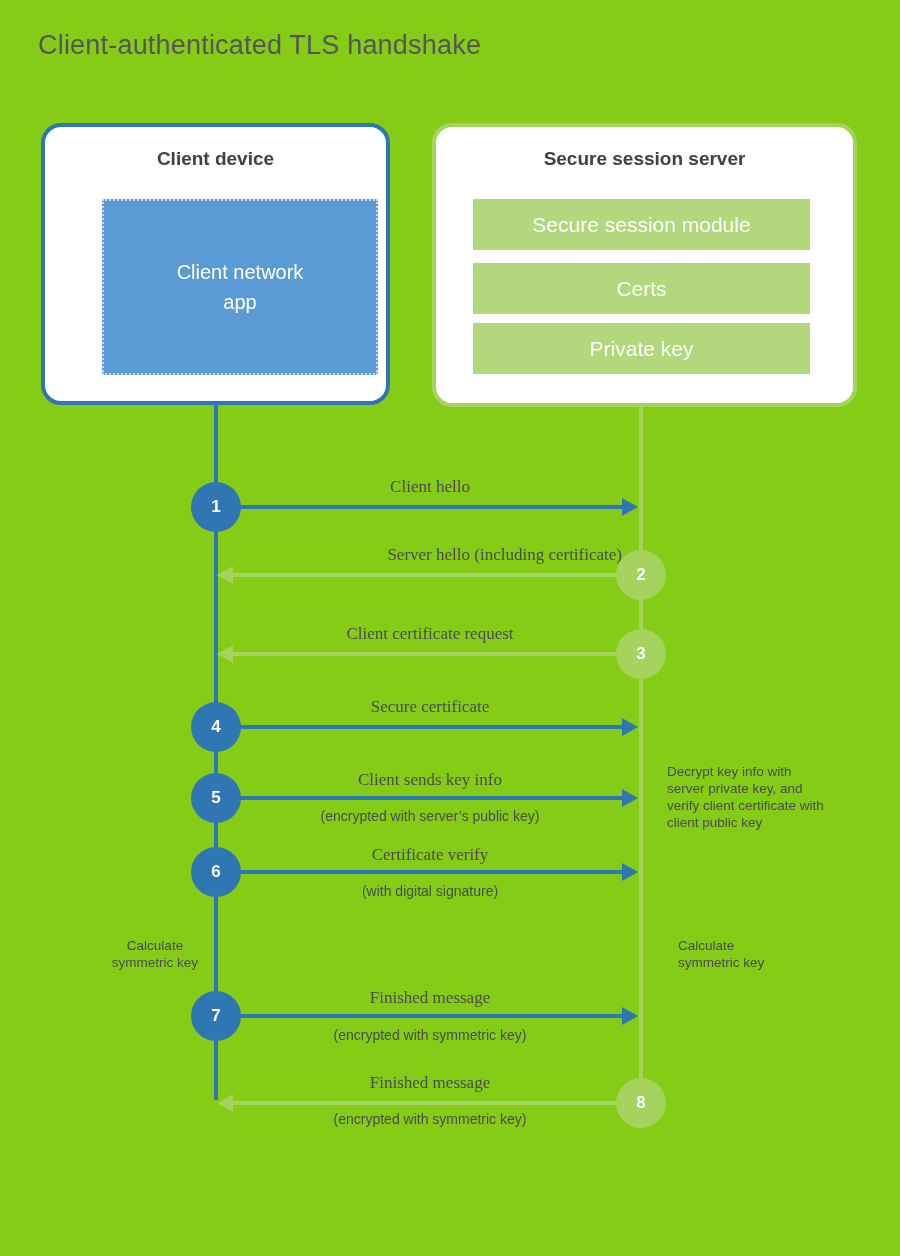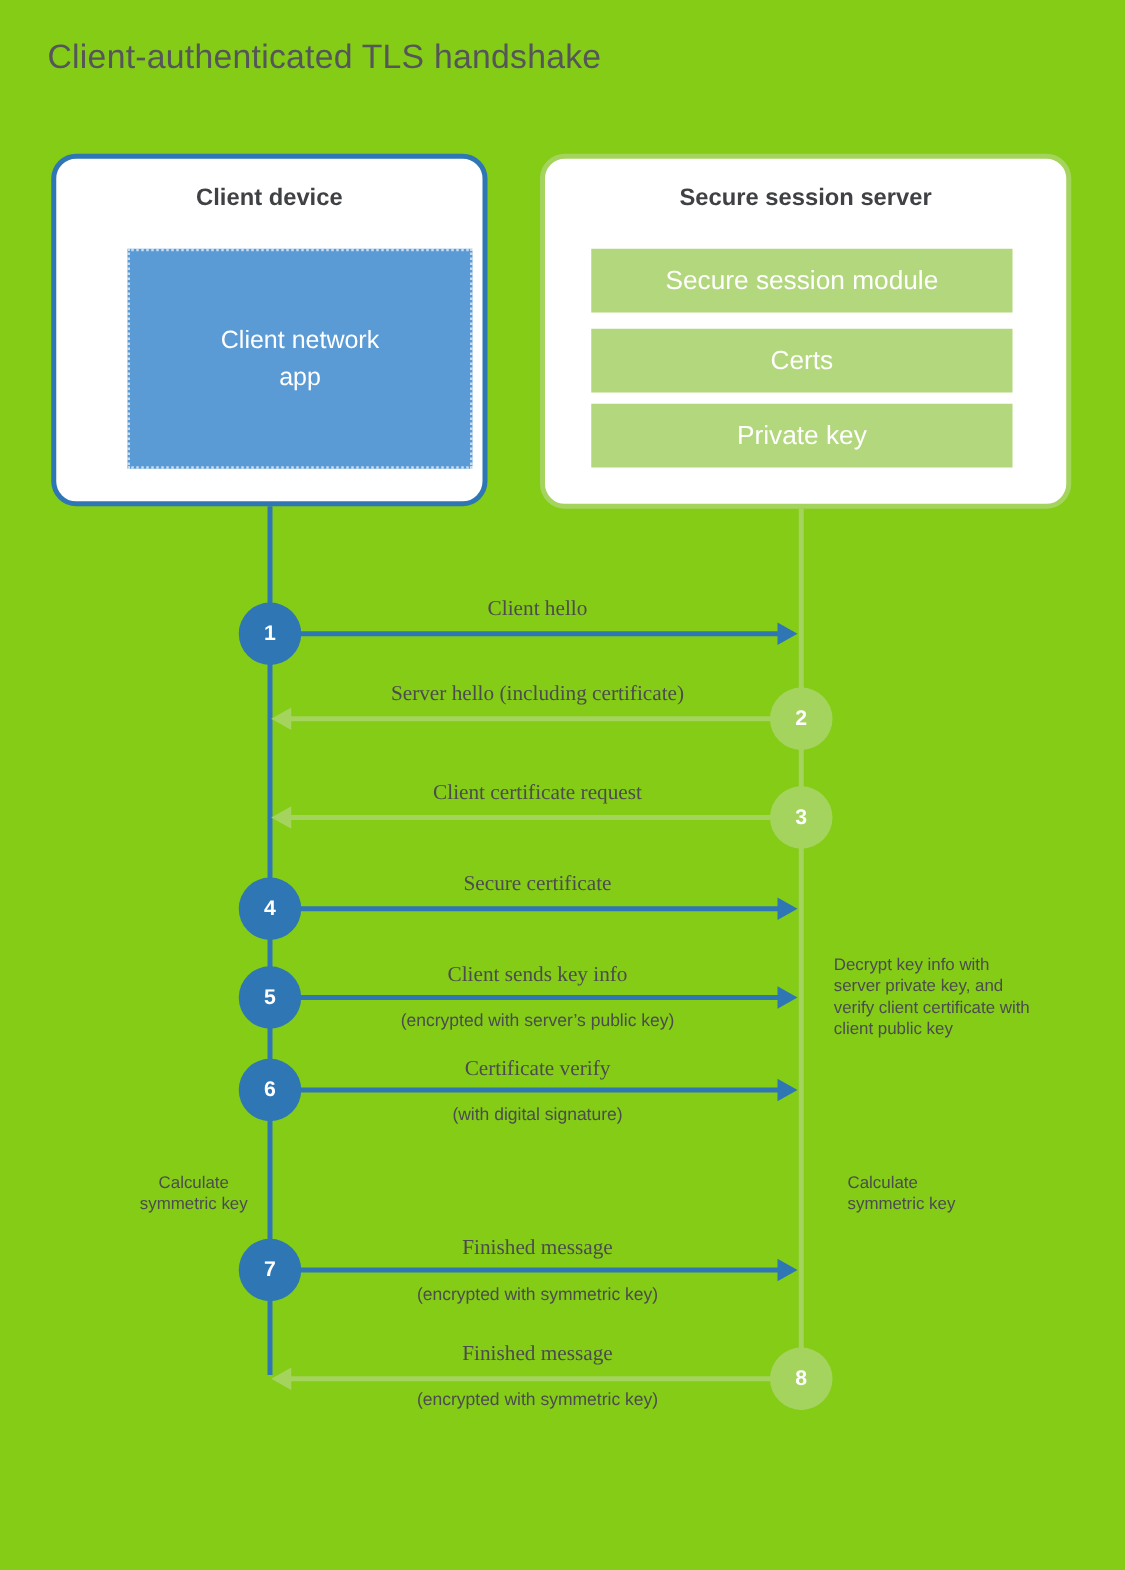--- a/index.html
+++ b/index.html
@@ -96,21 +96,21 @@
   <div class="vline blue" style="left:214px;top:405px;height:695px;"></div>
   <div class="vline green" style="left:639px;top:407px;height:721px;"></div>
 
   <div class="step-label" style="top:477px;">Client hello</div>
   <div class="hline blue" style="left:216px;top:505px;width:412px;"></div>
   <div class="ah right" style="left:622px;top:498px;"></div>
   <div class="step-circle blue" style="left:191px;top:482px;">
       <span>1</span>
     </div>
 
-  <div class="step-label" style="top:545px;">Server hello (including certificate)</div>
+  <div class="step-label" style="top:545px;text-align:right;">Server hello (including certificate)</div>
   <div class="hline green" style="left:230px;top:573px;width:410px;"></div>
   <div class="ah left" style="left:217px;top:566px;"></div>
   <div class="step-circle green" style="left:616px;top:550px;">
       <span>2</span>
     </div>
 
   <div class="step-label" style="top:624px;">Client certificate request</div>
   <div class="hline green" style="left:230px;top:652px;width:410px;"></div>
   <div class="ah left" style="left:217px;top:645px;"></div>
   <div class="step-circle green" style="left:616px;top:629px;">

